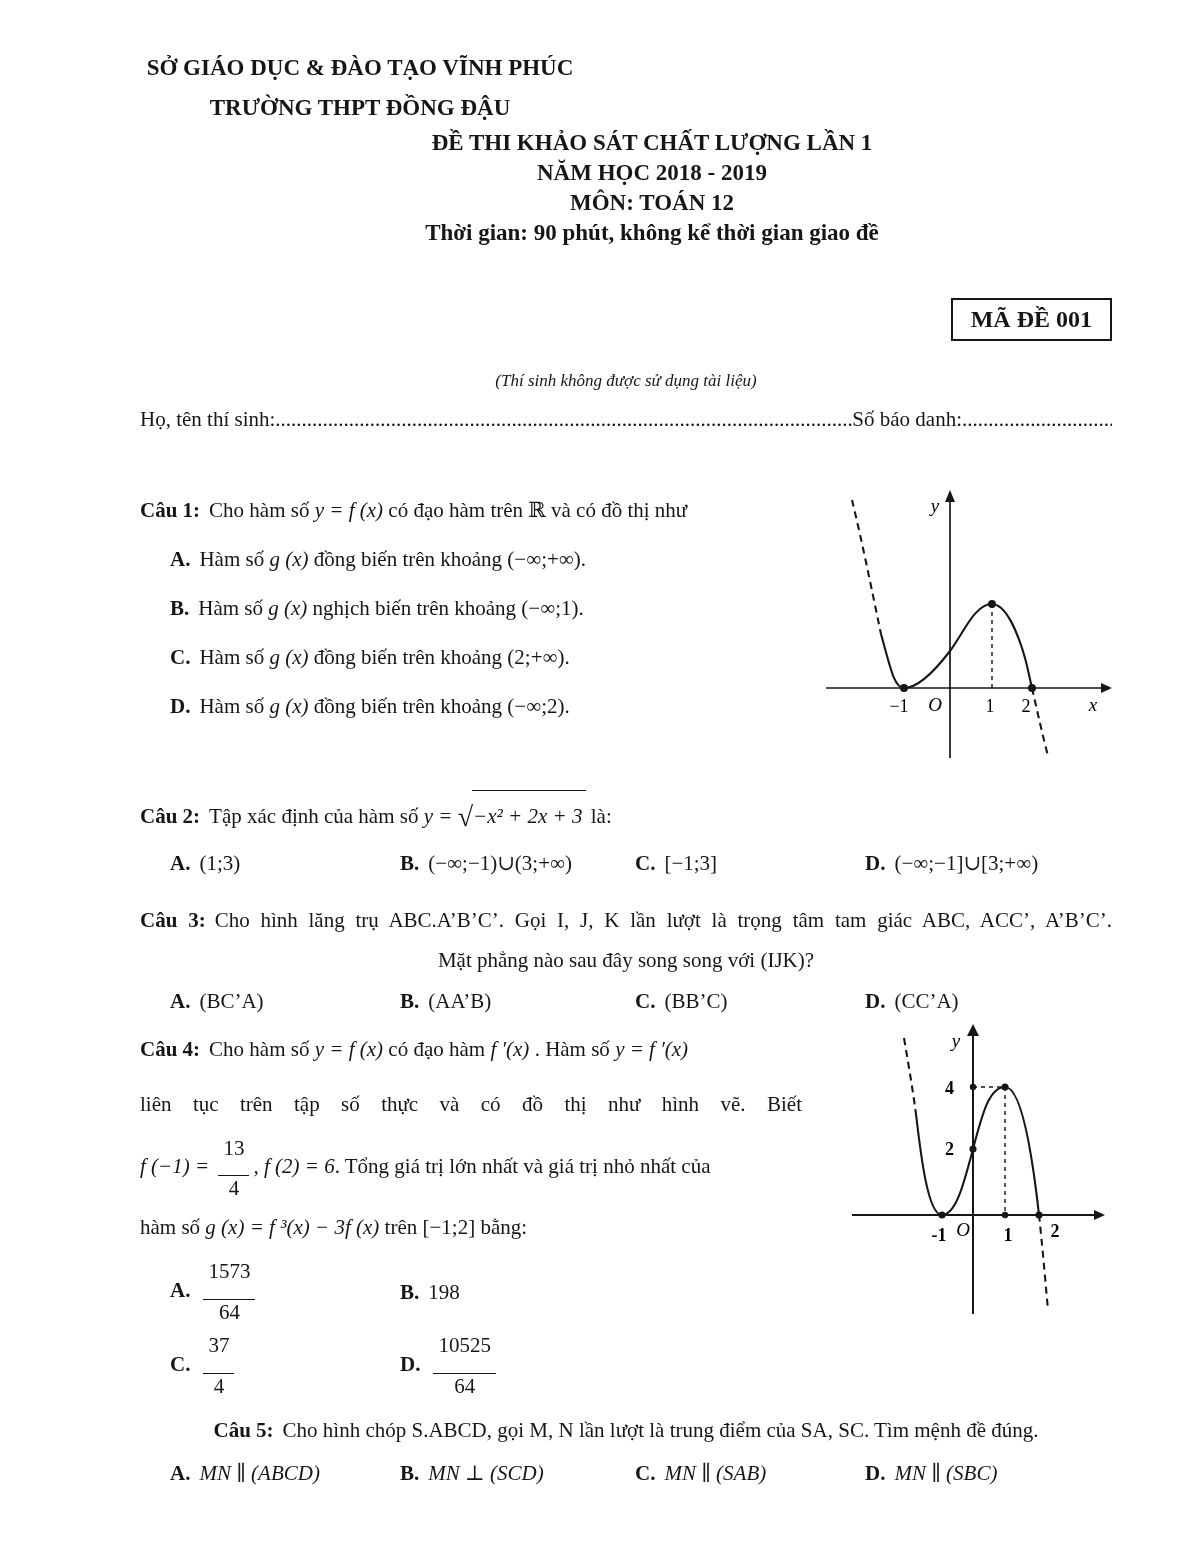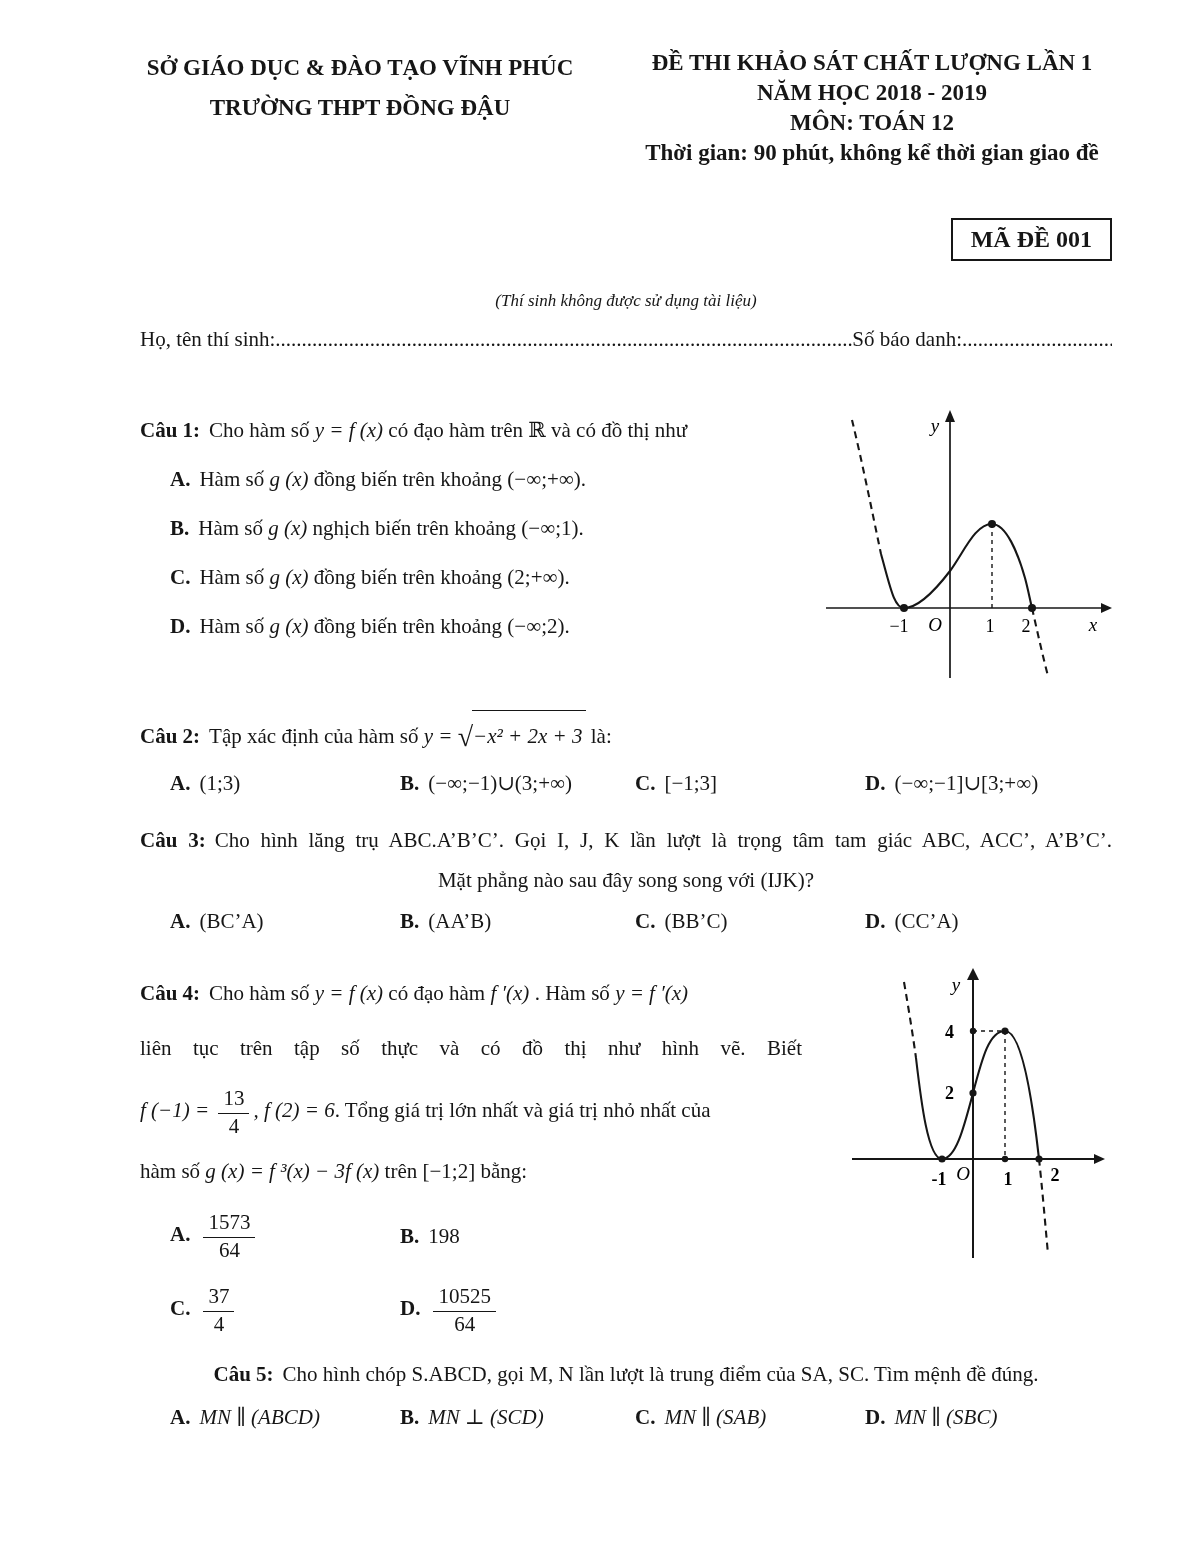--- a/index.html
+++ b/index.html
@@ -4,21 +4,21 @@
 <style>
   html,body{margin:0;padding:0;background:#e8e8e8;}
   .page{
     width:1200px;height:1553px;box-sizing:border-box;position:relative;
     background:#ffffff;color:#161616;margin:0 auto;
     padding:48px 88px 0 140px;
     font-family:"Liberation Serif","DejaVu Serif",serif;
     font-size:21px;overflow:hidden;
   }
   
-  .header{display:flex;}
+  .header{display:flex;flex-direction:column;}
   .header-left{width:440px;text-align:center;font-weight:bold;font-size:23px;line-height:40px;}
   .header-right{flex:1;padding-left:52px;text-align:center;font-weight:bold;font-size:23px;line-height:30px;}
   .code-row{margin-top:50px;display:flex;justify-content:flex-end;}
   .code-box{border:2px solid #161616;padding:6px 18px;font-weight:bold;font-size:24px;}
   .notice{margin-top:30px;text-align:center;font-style:italic;font-size:17px;}
   .student-row{margin-top:16px;display:flex;align-items:baseline;white-space:nowrap;}
   .dots{overflow:hidden;display:inline-block;vertical-align:baseline;}
   .dots.grow{flex:1;}
   .dots.id{width:150px;}
   
@@ -31,34 +31,34 @@
   .line.j{white-space:normal;text-align:justify;text-align-last:justify;}
   .k{font-weight:bold;margin-right:9px;}
   .mi{font-style:italic;}
   .q1{margin-top:54px;}
   .q1 .line{height:49px;line-height:49px;}
   .q1 .opt{padding-left:30px;}
   .q2{margin-top:22px;}
   .q2 .stem{height:52px;line-height:52px;}
   .q3{margin-top:16px;}
   .q3 .line{line-height:40px;}
-  .q4{margin-top:24px;}
+  .q4{margin-top:0;}
   .q4 .l{height:55px;line-height:55px;}
   .q4 .lf{height:68px;line-height:68px;}
   .q5{margin-top:8px;}
   .q5 .line{line-height:38px;}
   .optrow{display:flex;align-items:center;padding-left:30px;height:42px;}
   .optrow .cell{width:230px;white-space:pre;}
   .optrow .cell.cb{width:235px;}
   .optrow .cell.cd{flex:1;}
   .optrow2{display:flex;align-items:center;padding-left:30px;height:74px;}
   .optrow2 .cell{width:230px;white-space:pre;}
   
   .frac{display:inline-block;text-align:center;vertical-align:middle;line-height:1.08;margin:0 4px;}
-  .frac .num{display:block;padding:0 5px 3px;border-bottom:1.7px solid #161616;}
+  .frac .num{display:block;padding:0 5px 16px;border-bottom:1.7px solid #161616;}
   .frac .den{display:block;padding-top:1px;}
   .sqrt{font-size:28px;font-style:normal;vertical-align:-3px;margin-right:-1px;}
   .rad{border-top:1.7px solid #161616;padding:13px 3px 0 1px;}
   
   svg text{font-family:"Liberation Serif","DejaVu Serif",serif;}
   .axl{font-style:italic;font-size:19px;}
   .tick{font-size:18px;}
   .tickb{font-size:18px;font-weight:bold;}
 </style>
 </head>

